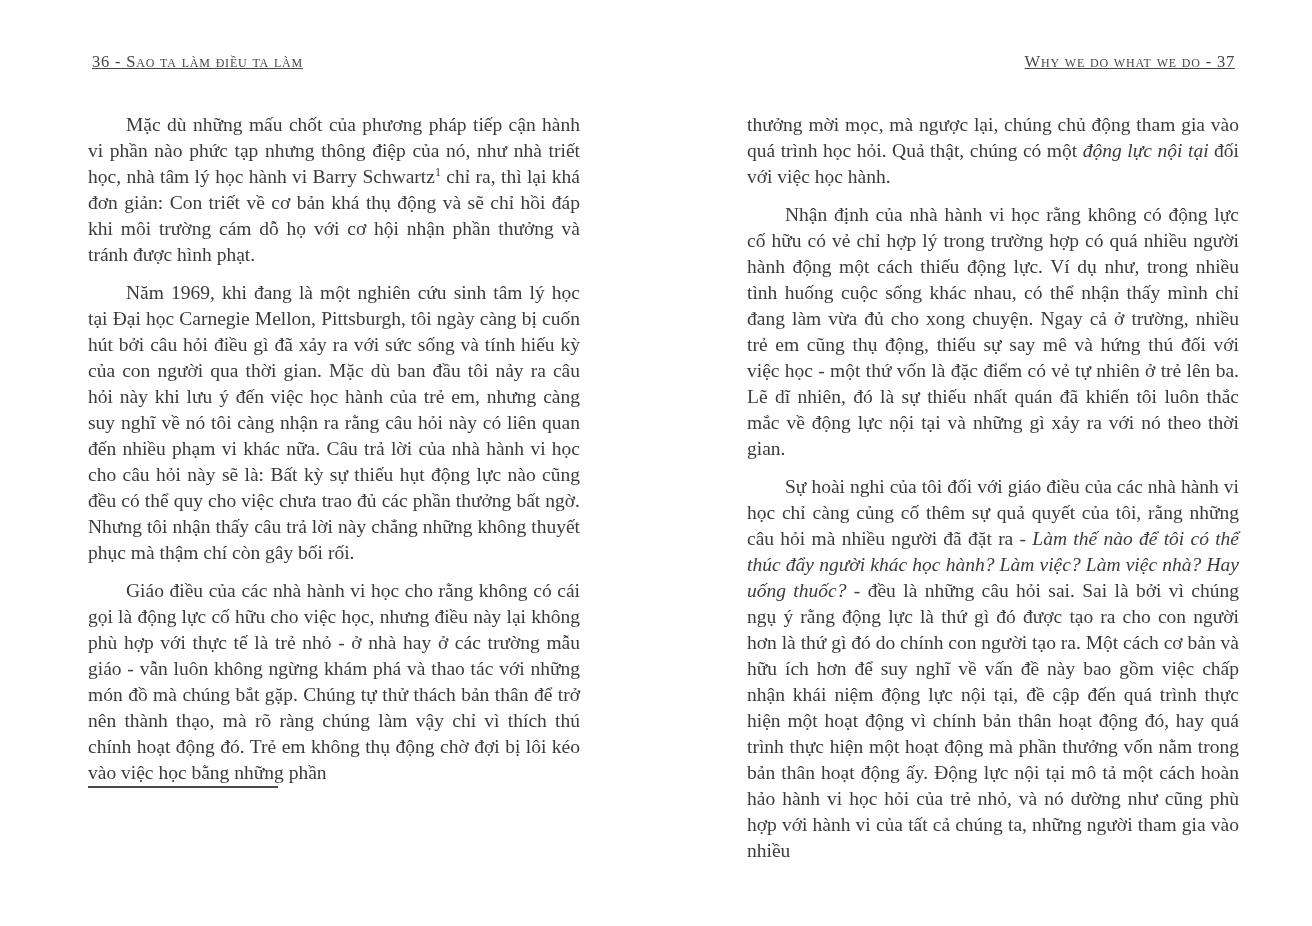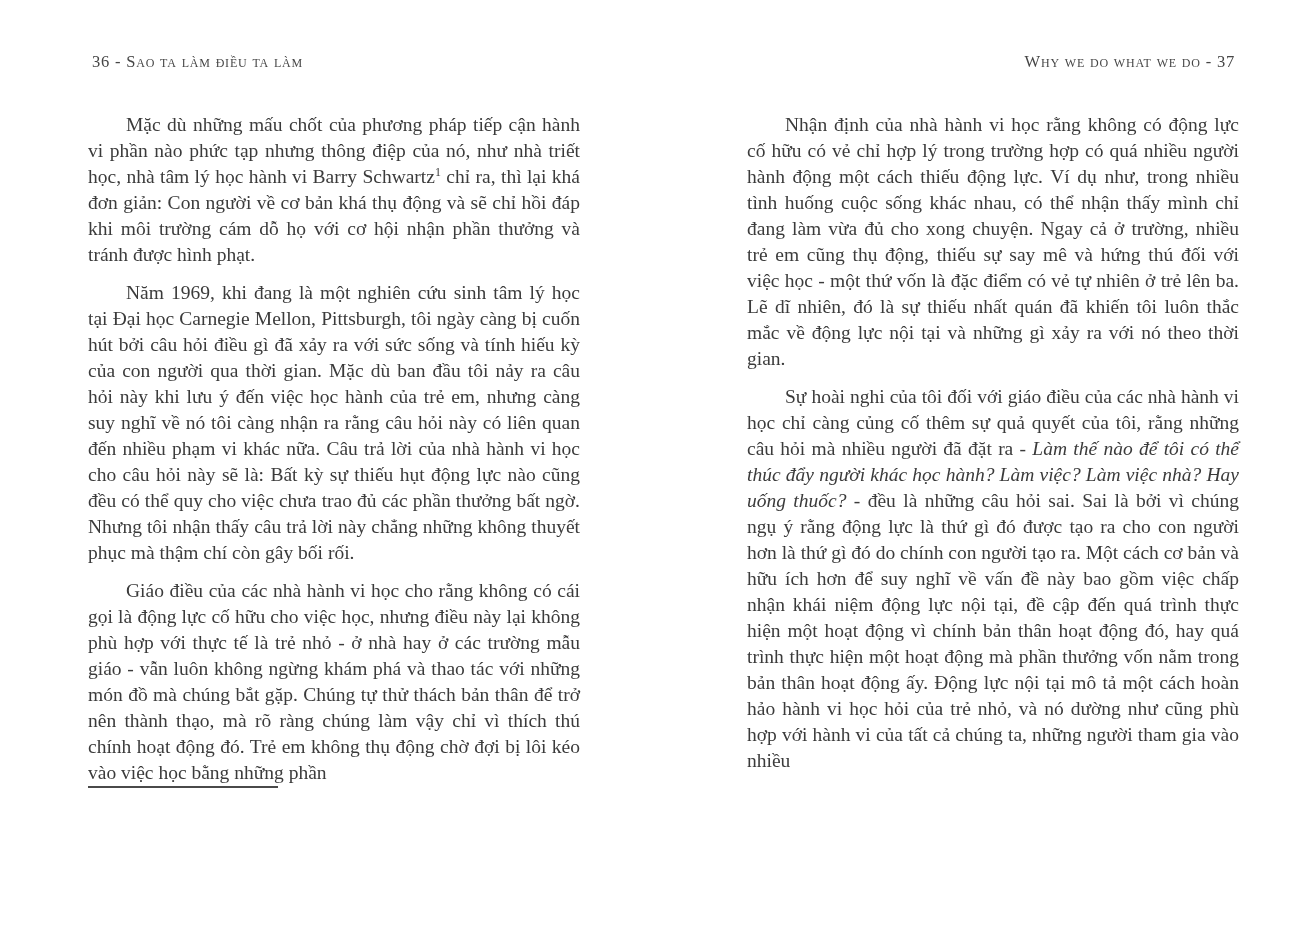--- a/index.html
+++ b/index.html
@@ -20,20 +20,21 @@
     background: #ffffff;
   }
   .running-head {
     position: absolute;
     top: 52px;
     font-size: 16.5px;
     font-variant: small-caps;
     letter-spacing: 0.8px;
     color: #464646;
     white-space: nowrap;
+    text-decoration: underline;
   }
   .running-head.left-head { left: 92px; }
   .running-head.right-head { right: 77px; text-align: right; }
 
   .body-text {
     position: absolute;
     top: 112px;
     width: 492px;
     color: #3b3b3b;
   }
@@ -84,27 +85,28 @@
 </head>
 <body>
 
 <div class="spread">
 
   <div class="running-head left-head">36 - Sao ta làm điều ta làm</div>
 
   <div class="running-head right-head">Why we do what we do - 37</div>
 
   <div class="body-text left-col">
-      <p class="para indent"><span>Mặc dù những mấu chốt của phương pháp tiếp cận hành vi phần nào phức tạp nhưng thông điệp của nó, như nhà triết học, nhà tâm lý học hành vi Barry Schwartz</span><sup>1</sup><span> chỉ ra, thì lại khá đơn giản: Con người về cơ bản khá thụ động và sẽ chỉ hồi đáp khi môi trường cám dỗ họ với cơ hội nhận phần thưởng và tránh được hình phạt.</span></p>
+      <p class="para indent"><span>Mặc dù những mấu chốt của phương pháp tiếp cận hành vi phần nào phức tạp nhưng thông điệp của nó, như nhà triết học, nhà tâm lý học hành vi Barry Schwartz</span><sup>1</sup><span> chỉ ra, thì lại khá đơn giản: Con triết về cơ bản khá thụ động và sẽ chỉ hồi đáp khi môi trường cám dỗ họ với cơ hội nhận phần thưởng và tránh được hình phạt.</span></p>
       <p class="para indent"><span>Năm 1969, khi đang là một nghiên cứu sinh tâm lý học tại Đại học Carnegie Mellon, Pittsburgh, tôi ngày càng bị cuốn hút bởi câu hỏi điều gì đã xảy ra với sức sống và tính hiếu kỳ của con người qua thời gian. Mặc dù ban đầu tôi nảy ra câu hỏi này khi lưu ý đến việc học hành của trẻ em, nhưng càng suy nghĩ về nó tôi càng nhận ra rằng câu hỏi này có liên quan đến nhiều phạm vi khác nữa. Câu trả lời của nhà hành vi học cho câu hỏi này sẽ là: Bất kỳ sự thiếu hụt động lực nào cũng đều có thể quy cho việc chưa trao đủ các phần thưởng bất ngờ. Nhưng tôi nhận thấy câu trả lời này chẳng những không thuyết phục mà thậm chí còn gây bối rối.</span></p>
       <p class="para indent"><span>Giáo điều của các nhà hành vi học cho rằng không có cái gọi là động lực cố hữu cho việc học, nhưng điều này lại không phù hợp với thực tế là trẻ nhỏ - ở nhà hay ở các trường mẫu giáo - vẫn luôn không ngừng khám phá và thao tác với những món đồ mà chúng bắt gặp. Chúng tự thử thách bản thân để trở nên thành thạo, mà rõ ràng chúng làm vậy chỉ vì thích thú chính hoạt động đó. Trẻ em không thụ động chờ đợi bị lôi kéo vào việc học bằng những phần</span></p>
     </div>
 
   <div class="footnote-area">
     <div class="footnote-rule"></div>
   </div>
 
   <div class="body-text right-col">
+      <p class="para"><span>thưởng mời mọc, mà ngược lại, chúng chủ động tham gia vào quá trình học hỏi. Quả thật, chúng có một </span><em>động lực nội tại</em><span> đối với việc học hành.</span></p>
       <p class="para indent"><span>Nhận định của nhà hành vi học rằng không có động lực cố hữu có vẻ chỉ hợp lý trong trường hợp có quá nhiều người hành động một cách thiếu động lực. Ví dụ như, trong nhiều tình huống cuộc sống khác nhau, có thể nhận thấy mình chỉ đang làm vừa đủ cho xong chuyện. Ngay cả ở trường, nhiều trẻ em cũng thụ động, thiếu sự say mê và hứng thú đối với việc học - một thứ vốn là đặc điểm có vẻ tự nhiên ở trẻ lên ba. Lẽ dĩ nhiên, đó là sự thiếu nhất quán đã khiến tôi luôn thắc mắc về động lực nội tại và những gì xảy ra với nó theo thời gian.</span></p>
       <p class="para indent"><span>Sự hoài nghi của tôi đối với giáo điều của các nhà hành vi học chỉ càng củng cố thêm sự quả quyết của tôi, rằng những câu hỏi mà nhiều người đã đặt ra - </span><em>Làm thế nào để tôi có thể thúc đẩy người khác học hành? Làm việc? Làm việc nhà? Hay uống thuốc?</em><span> - đều là những câu hỏi sai. Sai là bởi vì chúng ngụ ý rằng động lực là thứ gì đó được tạo ra cho con người hơn là thứ gì đó do chính con người tạo ra. Một cách cơ bản và hữu ích hơn để suy nghĩ về vấn đề này bao gồm việc chấp nhận khái niệm động lực nội tại, đề cập đến quá trình thực hiện một hoạt động vì chính bản thân hoạt động đó, hay quá trình thực hiện một hoạt động mà phần thưởng vốn nằm trong bản thân hoạt động ấy. Động lực nội tại mô tả một cách hoàn hảo hành vi học hỏi của trẻ nhỏ, và nó dường như cũng phù hợp với hành vi của tất cả chúng ta, những người tham gia vào nhiều</span></p>
     </div>
 
 </div>
 
 </body></html>

